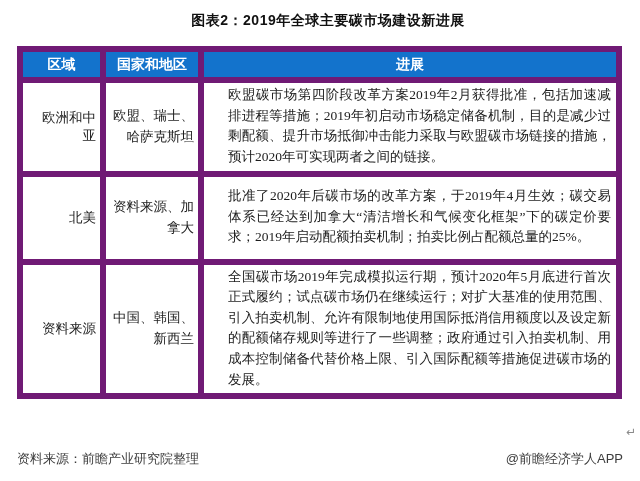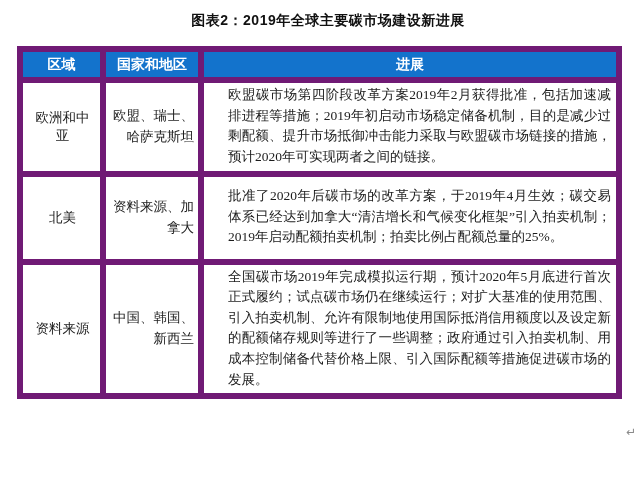--- a/index.html
+++ b/index.html
@@ -52,21 +52,21 @@
     text-align: center;
     font-family: "Liberation Sans", sans-serif;
   }
   table.carbon td {
     font-family: "Liberation Serif", serif;
     font-size: 13.5px;
     color: #1c1c1c;
     vertical-align: middle;
     background: #ffffff;
   }
-  td.c1 { padding: 2px 4px 2px 6px; text-align: center; }
+  td.c1 { padding: 2px 4px 2px 6px; text-align: right; }
   td.c2 { padding: 2px 4px 2px 7px; text-align: right; line-height: 1.55; }
   td.c3 {
     padding: 2px 5px 3px 24px;
     text-align: justify;
     vertical-align: top;
     line-height: 1.53;
   }
   .col-region   { width: 83px; }
   .col-country  { width: 98px; }
   tr.r1 { height: 85px; }
@@ -121,26 +121,30 @@
     </thead>
     <tbody>
       <tr class="r1">
         <td class="c1">欧洲和中亚</td>
         <td class="c2">欧盟、瑞士、哈萨克斯坦</td>
         <td class="c3">欧盟碳市场第四阶段改革方案2019年2月获得批准，包括加速减排进程等措施；2019年初启动市场稳定储备机制，目的是减少过剩配额、提升市场抵御冲击能力采取与欧盟碳市场链接的措施，预计2020年可实现两者之间的链接。</td>
       </tr>
       <tr class="r2">
         <td class="c1">北美</td>
         <td class="c2">资料来源、加拿大</td>
-        <td class="c3">批准了2020年后碳市场的改革方案，于2019年4月生效；碳交易体系已经达到加拿大“清洁增长和气候变化框架”引入拍卖机制；2019年启动配额拍卖机制；拍卖比例占配额总量的25%。</td>
+        <td class="c3">批准了2020年后碳市场的改革方案，于2019年4月生效；碳交易体系已经达到加拿大“清洁增长和气候变化框架”下的碳定价要求；2019年启动配额拍卖机制；拍卖比例占配额总量的25%。</td>
       </tr>
       <tr class="r4">
         <td class="c1">资料来源</td>
         <td class="c2">中国、韩国、新西兰</td>
         <td class="c3">全国碳市场2019年完成模拟运行期，预计2020年5月底进行首次正式履约；试点碳市场仍在继续运行；对扩大基准的使用范围、引入拍卖机制、允许有限制地使用国际抵消信用额度以及设定新的配额储存规则等进行了一些调整；政府通过引入拍卖机制、用成本控制储备代替价格上限、引入国际配额等措施促进碳市场的发展。</td>
       </tr>
     </tbody>
   </table>
 
   <span class="return-mark">↵</span>
 
+  <div class="footer">
+    <span class="source">资料来源：前瞻产业研究院整理</span>
+    <span class="credit">@前瞻经济学人APP</span>
+  </div>
 
 </div>
 
 </body></html>

